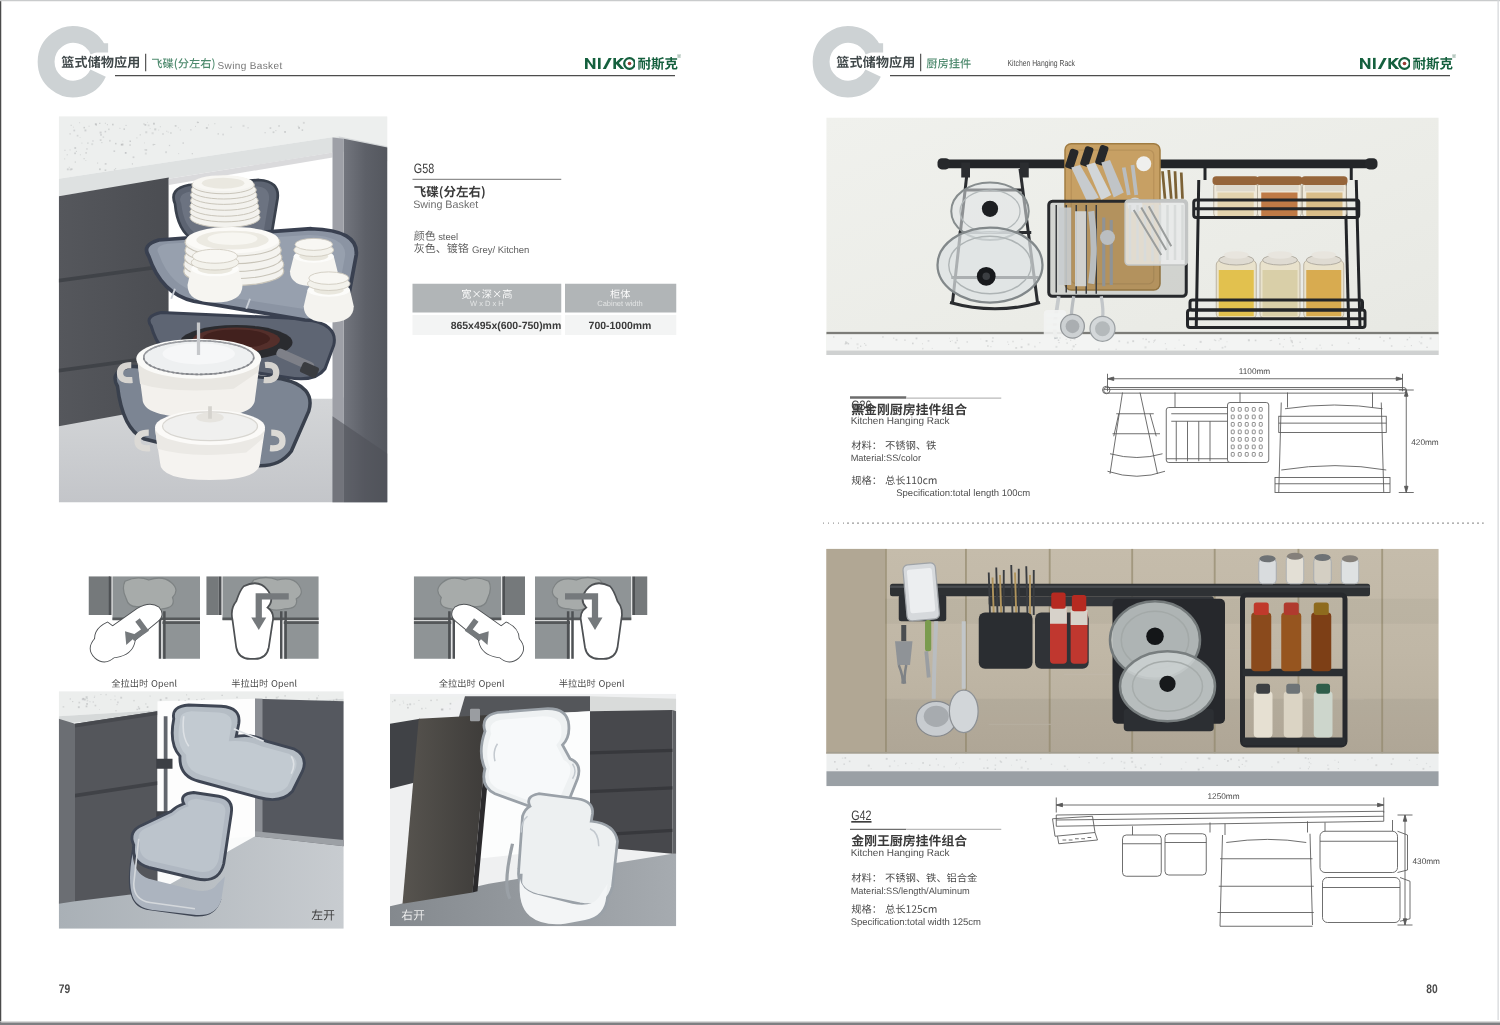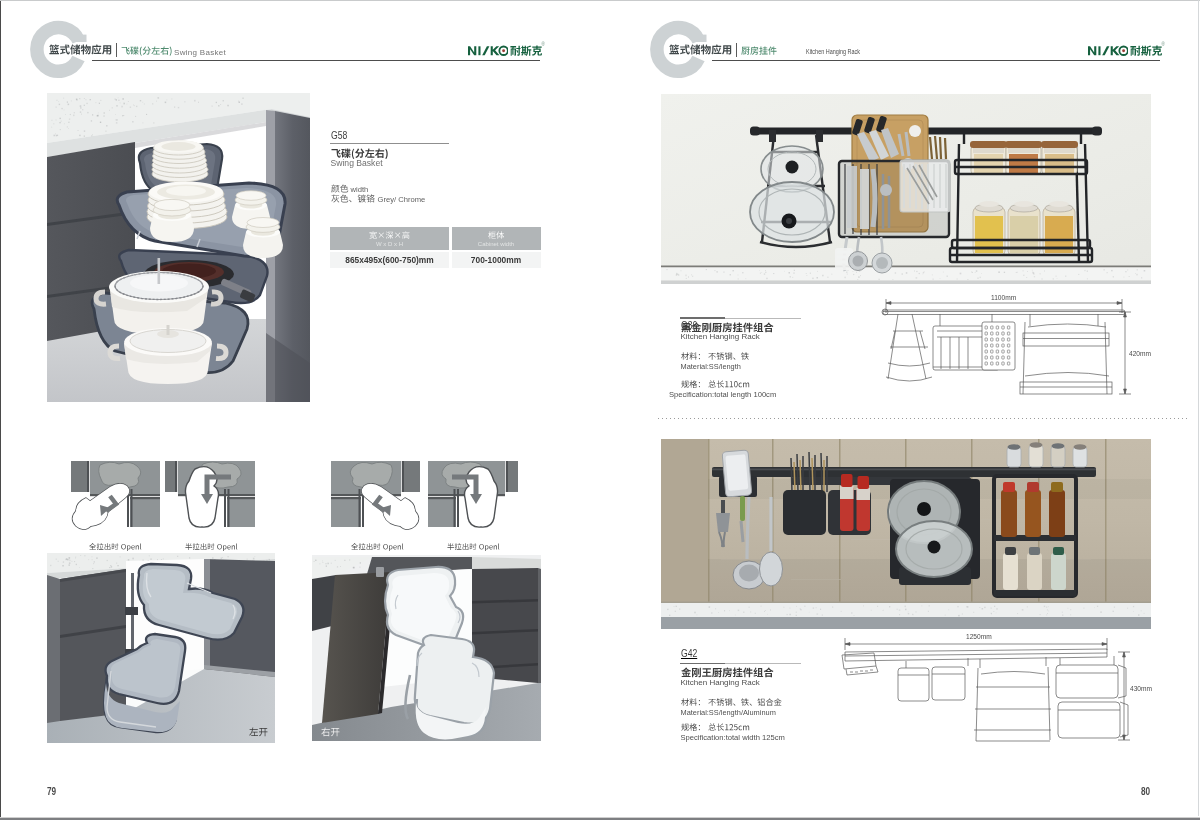--- a/index.html
+++ b/index.html
@@ -77,44 +77,44 @@
       </svg>
     </div>
     <div style="position:absolute;left:330.5px;top:158px;">
       <div style="font:8.6px 'Liberation Sans',sans-serif;color:#6f6f6f">Swing Basket</div>
     </div>
     <div style="position:absolute;left:330.5px;top:182.5px;">
       <svg width="19" height="11" viewBox="0 -8.8 19 11" style="display:block">
         <path d="M6.1 -4.5C6.1 -1.3 6.0 -0.3 3.8 0.3C3.9 0.4 4.1 0.6 4.1 0.7C6.5 0.1 6.6 -1.1 6.7 -4.5ZM3.5 -4.0C3.0 -3.6 2.1 -3.2 1.4 -3.0C1.5 -2.9 1.7 -2.7 1.8 -2.5C2.6 -2.8 3.5 -3.3 4.1 -3.8ZM3.8 -1.6C3.3 -0.9 2.2 -0.3 1.2 0.0C1.3 0.1 1.5 0.3 1.6 0.5C2.7 0.1 3.8 -0.6 4.4 -1.4ZM6.5 -0.7C7.1 -0.3 7.8 0.3 8.1 0.7L8.5 0.3C8.1 -0.1 7.4 -0.7 6.9 -1.0ZM4.7 -5.4V-1.2H5.2V-4.9H7.5V-1.2H8.0V-5.4H6.4C6.5 -5.6 6.6 -6.0 6.7 -6.3H8.3V-6.8H4.5V-6.3H6.2C6.1 -6.0 6.0 -5.6 5.8 -5.4ZM2.0 -7.3C2.1 -7.0 2.2 -6.7 2.3 -6.5H0.6V-6.0H4.4V-6.5H2.9C2.9 -6.8 2.7 -7.1 2.6 -7.4ZM3.7 -2.9C3.1 -2.3 2.2 -1.8 1.3 -1.5C1.4 -2.0 1.4 -2.4 1.4 -2.8V-4.2H4.3V-4.7H3.4C3.6 -5.0 3.8 -5.4 4.0 -5.7L3.4 -5.9C3.3 -5.5 3.1 -5.1 2.9 -4.7H1.7L2.2 -4.9C2.1 -5.2 1.9 -5.6 1.7 -5.9L1.2 -5.7C1.4 -5.4 1.6 -5.0 1.6 -4.7H0.8V-2.8C0.8 -1.9 0.7 -0.6 0.3 0.4C0.4 0.4 0.7 0.6 0.8 0.7C1.1 0.1 1.2 -0.7 1.3 -1.5C1.5 -1.4 1.6 -1.2 1.7 -1.0C2.6 -1.4 3.6 -2.0 4.2 -2.6Z M13.0 -4.3V-2.8H10.9V-4.3ZM13.6 -4.3H15.7V-2.8H13.6ZM14.1 -6.0C13.8 -5.7 13.5 -5.3 13.1 -5.0H10.8C11.2 -5.3 11.5 -5.6 11.8 -6.0ZM11.9 -7.4C11.3 -6.2 10.2 -5.2 9.1 -4.5C9.3 -4.4 9.5 -4.0 9.5 -3.9C9.8 -4.1 10.0 -4.3 10.3 -4.5V-0.7C10.3 0.3 10.7 0.6 12.1 0.6C12.4 0.6 15.2 0.6 15.5 0.6C16.8 0.6 17.1 0.2 17.3 -1.2C17.1 -1.2 16.8 -1.4 16.6 -1.5C16.5 -0.3 16.4 -0.1 15.5 -0.1C14.9 -0.1 12.5 -0.1 12.1 -0.1C11.1 -0.1 10.9 -0.2 10.9 -0.7V-2.2H15.7V-1.8H16.4V-5.0H13.9C14.4 -5.4 14.8 -5.9 15.1 -6.4L14.6 -6.7L14.5 -6.6H12.2C12.3 -6.8 12.4 -7.0 12.5 -7.2Z" fill="#5f5f5f"></path>
       </svg>
     </div>
-    <div style="position:absolute;left:350.5px;top:184.6px;font:7.6px 'Liberation Sans',sans-serif;color:#5f5f5f">width</div>
+    <div style="position:absolute;left:350.5px;top:184.6px;font:7.6px 'Liberation Sans',sans-serif;color:#5f5f5f">steel</div>
     <div style="position:absolute;left:330.5px;top:193px;">
       <svg width="46" height="11" viewBox="0 -8.8 46 11" style="display:block">
         <path d="M3.7 -4.2C3.5 -3.6 3.3 -2.9 3.1 -2.4L3.6 -2.1C3.9 -2.6 4.1 -3.4 4.2 -4.0ZM7.1 -4.3C6.9 -3.7 6.5 -3.0 6.2 -2.6L6.7 -2.3C7.0 -2.8 7.4 -3.4 7.7 -4.0ZM2.6 -7.4C2.6 -7.0 2.5 -6.7 2.5 -6.3H0.6V-5.7H2.4C2.1 -3.5 1.6 -1.8 0.4 -0.7C0.5 -0.6 0.8 -0.3 0.9 -0.2C2.2 -1.5 2.8 -3.3 3.1 -5.7H8.1V-6.3H3.2L3.3 -7.4ZM5.1 -5.2C5.0 -2.8 4.8 -0.8 2.3 0.2C2.4 0.3 2.6 0.5 2.7 0.7C4.2 0.1 5.0 -0.9 5.4 -2.1C5.9 -0.9 6.8 0.1 7.9 0.7C8.0 0.5 8.1 0.2 8.3 0.1C7.1 -0.4 6.1 -1.6 5.6 -3.0C5.7 -3.7 5.7 -4.5 5.8 -5.2Z M13.0 -4.3V-2.8H10.9V-4.3ZM13.6 -4.3H15.7V-2.8H13.6ZM14.1 -6.0C13.8 -5.7 13.5 -5.3 13.1 -5.0H10.8C11.2 -5.3 11.5 -5.6 11.8 -6.0ZM11.9 -7.4C11.3 -6.2 10.2 -5.2 9.1 -4.5C9.3 -4.4 9.5 -4.0 9.5 -3.9C9.8 -4.1 10.0 -4.3 10.3 -4.5V-0.7C10.3 0.3 10.7 0.6 12.1 0.6C12.4 0.6 15.2 0.6 15.5 0.6C16.8 0.6 17.1 0.2 17.3 -1.2C17.1 -1.2 16.8 -1.4 16.6 -1.5C16.5 -0.3 16.4 -0.1 15.5 -0.1C14.9 -0.1 12.5 -0.1 12.1 -0.1C11.1 -0.1 10.9 -0.2 10.9 -0.7V-2.2H15.7V-1.8H16.4V-5.0H13.9C14.4 -5.4 14.8 -5.9 15.1 -6.4L14.6 -6.7L14.5 -6.6H12.2C12.3 -6.8 12.4 -7.0 12.5 -7.2Z M20.0 0.5 20.6 -0.0C20.1 -0.7 19.3 -1.5 18.6 -2.0L18.1 -1.5C18.7 -1.0 19.4 -0.2 20.0 0.5Z M32.1 -7.3C32.2 -7.1 32.3 -6.8 32.4 -6.6H30.3V-4.0C30.3 -2.7 30.2 -0.9 29.4 0.4C29.6 0.5 29.8 0.6 29.9 0.7C30.7 -0.6 30.9 -2.6 30.9 -4.0V-4.5H31.7V-3.2H33.9V-4.5H34.7V-5.1H33.9V-5.8H33.4V-5.1H32.2V-5.8H31.7V-5.1H30.9V-6.0H34.8V-6.6H33.0C32.9 -6.9 32.8 -7.2 32.7 -7.4ZM33.4 -4.5V-3.7H32.2V-4.5ZM33.7 -2.1C33.5 -1.7 33.2 -1.3 32.8 -1.0C32.5 -1.3 32.2 -1.7 32.0 -2.1ZM31.0 -2.7V-2.1H31.4C31.6 -1.6 32.0 -1.1 32.4 -0.6C31.8 -0.3 31.2 -0.0 30.6 0.1C30.7 0.3 30.9 0.5 30.9 0.7C31.6 0.5 32.3 0.2 32.8 -0.2C33.3 0.2 33.9 0.5 34.5 0.7C34.6 0.5 34.8 0.3 35.0 0.2C34.3 0.0 33.8 -0.2 33.3 -0.6C33.8 -1.1 34.3 -1.7 34.5 -2.5L34.1 -2.7L34.0 -2.7ZM27.9 -7.4C27.6 -6.5 27.2 -5.7 26.7 -5.2C26.8 -5.1 27.0 -4.7 27.0 -4.6C27.3 -4.9 27.6 -5.3 27.9 -5.8H29.8V-6.4H28.2C28.3 -6.7 28.4 -6.9 28.5 -7.2ZM28.0 0.6C28.1 0.5 28.4 0.4 29.7 -0.4C29.7 -0.6 29.6 -0.8 29.6 -1.0L28.7 -0.5V-2.4H29.8V-3.0H28.7V-4.2H29.7V-4.8H27.3V-4.2H28.1V-3.0H26.9V-2.4H28.1V-0.6C28.1 -0.2 27.9 -0.0 27.7 0.1C27.8 0.2 28.0 0.5 28.0 0.6Z M36.8 -7.4C36.5 -6.5 36.0 -5.8 35.5 -5.2C35.6 -5.1 35.8 -4.8 35.9 -4.6C36.2 -4.9 36.4 -5.3 36.7 -5.8H38.8V-6.4H37.0C37.2 -6.7 37.3 -6.9 37.4 -7.2ZM36.9 0.6C37.1 0.5 37.3 0.4 38.9 -0.5C38.9 -0.6 38.8 -0.9 38.8 -1.0L37.6 -0.5V-2.4H38.7V-3.0H37.6V-4.2H38.6V-4.8H36.2V-4.2H37.0V-3.0H35.7V-2.4H37.0V-0.5C37.0 -0.1 36.8 0.0 36.6 0.1C36.7 0.2 36.9 0.5 36.9 0.6ZM39.4 -2.6V0.6H40.0V0.2H42.5V0.6H43.1V-2.6ZM40.0 -0.4V-2.0H42.5V-0.4ZM42.6 -5.9C42.2 -5.4 41.8 -4.9 41.3 -4.5C40.8 -4.9 40.4 -5.3 40.2 -5.9L40.2 -5.9ZM40.3 -7.5C40.0 -6.5 39.3 -5.6 38.6 -4.9C38.7 -4.8 38.9 -4.5 39.0 -4.4C39.3 -4.7 39.6 -5.0 39.8 -5.3C40.1 -4.9 40.4 -4.5 40.8 -4.1C40.1 -3.7 39.4 -3.4 38.7 -3.2C38.8 -3.0 38.9 -2.7 38.9 -2.6C39.8 -2.8 40.6 -3.2 41.3 -3.7C41.9 -3.2 42.7 -2.8 43.6 -2.5C43.6 -2.7 43.7 -3.0 43.9 -3.1C43.1 -3.3 42.4 -3.7 41.7 -4.1C42.5 -4.7 43.1 -5.4 43.4 -6.3L43.0 -6.6L42.9 -6.5H40.6C40.7 -6.8 40.8 -7.1 40.9 -7.3Z" fill="#5f5f5f"></path>
       </svg>
     </div>
-    <div style="position:absolute;left:377.5px;top:195.1px;font:7.6px 'Liberation Sans',sans-serif;color:#5f5f5f">Grey/ Chrome</div>
+    <div style="position:absolute;left:377.5px;top:195.1px;font:7.6px 'Liberation Sans',sans-serif;color:#5f5f5f">Grey/ Kitchen</div>
 <div style="position:absolute;left:330px;top:227px;width:119px;height:23px;background:#b1b5b7"></div>
 <div style="position:absolute;left:451.5px;top:227px;width:89px;height:23px;background:#b1b5b7"></div>
 <div style="position:absolute;left:330px;top:252px;width:119px;height:16px;background:#f3f4f4"></div>
 <div style="position:absolute;left:451.5px;top:252px;width:89px;height:16px;background:#f3f4f4"></div>
 <div style="position:absolute;left:369.0px;top:229.5px;">
       <svg width="43" height="11" viewBox="0 -8.2 43 11" style="display:block">
         <path d="M4.3 -1.6V-0.2C4.3 0.4 4.5 0.6 5.3 0.6C5.5 0.6 6.7 0.6 6.9 0.6C7.6 0.6 7.8 0.3 7.9 -1.0C7.7 -1.0 7.5 -1.1 7.3 -1.2C7.3 -0.1 7.2 0.0 6.8 0.0C6.6 0.0 5.6 0.0 5.4 0.0C5.0 0.0 4.9 -0.0 4.9 -0.2V-1.6ZM3.6 -2.6V-1.9C3.6 -1.3 3.4 -0.4 0.3 0.3C0.5 0.4 0.7 0.6 0.8 0.8C3.9 0.0 4.3 -1.1 4.3 -1.9V-2.6ZM1.6 -3.4V-0.8H2.3V-2.9H5.9V-0.9H6.5V-3.4ZM3.5 -6.8C3.6 -6.6 3.8 -6.4 3.9 -6.2H0.6V-4.7H1.2V-5.6H7.0V-4.7H7.6V-6.2H4.6C4.5 -6.4 4.3 -6.7 4.2 -7.0ZM4.9 -5.3V-4.8H3.3V-5.3H2.7V-4.8H1.4V-4.3H2.7V-3.7H3.3V-4.3H4.9V-3.7H5.5V-4.3H6.8V-4.8H5.5V-5.3Z M14.5 -0.4 14.9 -0.8 12.7 -3.1 14.9 -5.3 14.5 -5.7 12.3 -3.5 10.1 -5.7 9.7 -5.3 11.9 -3.1 9.7 -0.8 10.1 -0.4 12.3 -2.7Z M19.1 -6.4V-5.0H19.6V-5.9H23.4V-5.0H23.9V-6.4ZM20.6 -5.4C20.2 -4.7 19.6 -4.2 19.0 -3.8C19.1 -3.7 19.4 -3.5 19.5 -3.4C20.1 -3.8 20.7 -4.5 21.1 -5.2ZM21.8 -5.1C22.4 -4.6 23.1 -3.9 23.4 -3.4L23.9 -3.7C23.5 -4.2 22.8 -4.9 22.3 -5.4ZM17.1 -6.3C17.5 -6.1 18.2 -5.7 18.4 -5.5L18.8 -6.0C18.5 -6.2 17.9 -6.6 17.4 -6.8ZM16.7 -4.1C17.2 -3.9 17.9 -3.5 18.2 -3.2L18.5 -3.7C18.2 -4.0 17.5 -4.4 17.0 -4.6ZM16.9 0.1 17.4 0.5C17.8 -0.2 18.3 -1.3 18.6 -2.1L18.2 -2.5C17.8 -1.6 17.3 -0.5 16.9 0.1ZM21.2 -3.8V-2.9H19.0V-2.4H20.8C20.3 -1.5 19.5 -0.7 18.6 -0.3C18.7 -0.2 18.9 0.1 19.0 0.2C19.9 -0.2 20.6 -1.0 21.2 -2.0V0.6H21.8V-2.0C22.3 -1.1 23.0 -0.3 23.8 0.2C23.9 0.0 24.1 -0.2 24.2 -0.3C23.4 -0.7 22.6 -1.5 22.2 -2.4H24.0V-2.9H21.8V-3.8Z M30.9 -0.4 31.3 -0.8 29.1 -3.1 31.3 -5.3 30.9 -5.7 28.7 -3.5 26.5 -5.7 26.1 -5.3 28.3 -3.1 26.1 -0.8 26.5 -0.4 28.7 -2.7Z M35.1 -4.6H38.7V-3.8H35.1ZM34.5 -5.0V-3.4H39.3V-5.0ZM36.4 -6.8 36.7 -6.0H33.3V-5.5H40.5V-6.0H37.3C37.2 -6.3 37.1 -6.6 37.0 -6.9ZM33.6 -2.9V0.6H34.2V-2.4H39.6V0.0C39.6 0.1 39.6 0.1 39.5 0.1C39.4 0.1 39.0 0.1 38.6 0.1C38.7 0.3 38.8 0.4 38.8 0.6C39.4 0.6 39.7 0.6 39.9 0.5C40.1 0.4 40.2 0.3 40.2 0.0V-2.9ZM35.1 -1.9V0.2H35.7V-0.2H38.6V-1.9ZM35.7 -1.5H38.0V-0.7H35.7Z" fill="#ffffff"></path>
       </svg>
     </div>
     <div style="position:absolute;left:330px;top:240.5px;width:119px;text-align:center;font:6px 'Liberation Sans',sans-serif;color:#e2e4e4">W x D x H</div>
     <div style="position:absolute;left:487.8px;top:229.5px;">
       <svg width="18" height="11" viewBox="0 -8.2 18 11" style="display:block">
         <path d="M1.6 -6.9V-5.3H0.4V-4.7H1.5C1.2 -3.6 0.7 -2.3 0.2 -1.6C0.3 -1.5 0.5 -1.2 0.5 -1.0C0.9 -1.6 1.3 -2.5 1.6 -3.5V0.6H2.2V-3.6C2.4 -3.2 2.7 -2.7 2.8 -2.5L3.1 -2.9C3.0 -3.2 2.4 -4.1 2.2 -4.4V-4.7H3.2V-5.3H2.2V-6.9ZM4.2 -4.0H6.7V-2.4H4.2ZM7.7 -6.5H3.6V0.3H7.8V-0.3H4.2V-1.8H7.2V-4.6H4.2V-5.9H7.7Z M10.3 -6.9C9.8 -5.6 9.2 -4.4 8.4 -3.6C8.6 -3.4 8.7 -3.1 8.8 -3.0C9.1 -3.3 9.3 -3.6 9.5 -3.9V0.6H10.1V-5.0C10.4 -5.5 10.6 -6.1 10.8 -6.7ZM11.6 -1.4V-0.9H13.0V0.6H13.6V-0.9H14.9V-1.4H13.6V-4.3C14.1 -2.8 14.9 -1.5 15.7 -0.7C15.8 -0.9 16.0 -1.1 16.2 -1.2C15.3 -1.9 14.4 -3.3 14.0 -4.6H16.0V-5.2H13.6V-6.9H13.0V-5.2H10.6V-4.6H12.6C12.1 -3.2 11.2 -1.9 10.3 -1.1C10.5 -1.0 10.7 -0.8 10.8 -0.7C11.6 -1.5 12.4 -2.8 13.0 -4.2V-1.4Z" fill="#ffffff"></path>
       </svg>
     </div>
     <div style="position:absolute;left:451.5px;top:240.5px;width:89px;text-align:center;font:6px 'Liberation Sans',sans-serif;color:#e2e4e4">Cabinet width</div>
-    <div style="position:absolute;left:330px;top:255px;width:119px;height:13px;line-height:13px;text-align:center;font:bold 8.4px 'Liberation Sans',sans-serif;color:#3a3a3a">865x495x(600-750)mm</div>
+    <div style="position:absolute;left:330px;top:255px;width:119px;height:13px;line-height:13px;text-align:right;font:bold 8.4px 'Liberation Sans',sans-serif;color:#3a3a3a">865x495x(600-750)mm</div>
     <div style="position:absolute;left:451.5px;top:255px;width:89px;height:13px;line-height:13px;text-align:center;font:bold 8.4px 'Liberation Sans',sans-serif;color:#3a3a3a">700-1000mm</div>
     <div style="position:absolute;left:88.693px;top:541.5px;">
       <svg width="54" height="10" viewBox="0 -7.4 54 10" style="display:block">
         <path d="M3.6 -6.3C2.9 -5.1 1.5 -4.0 0.2 -3.4C0.3 -3.3 0.5 -3.1 0.6 -3.0C0.9 -3.1 1.2 -3.3 1.5 -3.5V-3.0H3.4V-1.8H1.5V-1.3H3.4V-0.1H0.6V0.4H6.9V-0.1H4.0V-1.3H6.0V-1.8H4.0V-3.0H6.0V-3.5C6.3 -3.3 6.5 -3.1 6.8 -2.9C6.9 -3.1 7.1 -3.3 7.2 -3.4C6.0 -4.0 4.9 -4.8 4.0 -5.9L4.1 -6.1ZM1.5 -3.5C2.3 -4.0 3.1 -4.7 3.7 -5.5C4.4 -4.7 5.2 -4.0 6.0 -3.5Z M10.4 -4.9V-4.3H14.3V-4.9ZM10.9 -3.8C11.1 -2.7 11.3 -1.4 11.4 -0.6L11.9 -0.7C11.8 -1.5 11.6 -2.8 11.4 -3.9ZM11.7 -6.1C11.9 -5.8 12.0 -5.3 12.1 -5.0L12.6 -5.1C12.6 -5.4 12.4 -5.9 12.3 -6.3ZM10.0 -0.3V0.3H14.5V-0.3H13.0C13.3 -1.2 13.6 -2.7 13.8 -3.8L13.2 -3.9C13.1 -2.8 12.8 -1.2 12.5 -0.3ZM8.7 -6.2V-4.7H7.8V-4.2H8.7V-2.6C8.3 -2.5 8.0 -2.4 7.7 -2.3L7.9 -1.8L8.7 -2.0V-0.1C8.7 0.0 8.7 0.1 8.6 0.1C8.5 0.1 8.2 0.1 7.9 0.1C8.0 0.2 8.1 0.4 8.1 0.6C8.6 0.6 8.8 0.6 9.0 0.5C9.2 0.4 9.3 0.3 9.3 -0.1V-2.2L10.1 -2.4L10.0 -2.9L9.3 -2.7V-4.2H10.0V-4.7H9.3V-6.2Z M15.6 -2.5V0.2H20.8V0.6H21.4V-2.5H20.8V-0.4H18.8V-3.0H21.1V-5.5H20.5V-3.5H18.8V-6.2H18.2V-3.5H16.5V-5.5H15.9V-3.0H18.2V-0.4H16.2V-2.5Z M25.7 -3.3C26.1 -2.8 26.6 -2.0 26.8 -1.5L27.3 -1.8C27.1 -2.3 26.6 -3.0 26.2 -3.6ZM24.6 -3.0V-1.3H23.3V-3.0ZM24.6 -3.5H23.3V-5.1H24.6ZM22.8 -5.6V-0.2H23.3V-0.8H25.1V-5.6ZM27.9 -6.2V-4.7H25.5V-4.2H27.9V-0.2C27.9 -0.1 27.8 -0.0 27.6 -0.0C27.5 -0.0 26.9 -0.0 26.4 -0.1C26.4 0.1 26.5 0.4 26.6 0.5C27.3 0.5 27.8 0.5 28.0 0.4C28.3 0.3 28.4 0.2 28.4 -0.2V-4.2H29.3V-4.7H28.4V-6.2Z M34.6 0.1C35.9 0.1 36.9 -1.0 36.9 -2.7C36.9 -4.5 35.9 -5.5 34.6 -5.5C33.2 -5.5 32.2 -4.5 32.2 -2.7C32.2 -1.0 33.2 0.1 34.6 0.1ZM34.6 -0.5C33.6 -0.5 33.0 -1.4 33.0 -2.7C33.0 -4.1 33.6 -4.9 34.6 -4.9C35.5 -4.9 36.2 -4.1 36.2 -2.7C36.2 -1.4 35.5 -0.5 34.6 -0.5Z M38.0 1.7H38.7V0.3L38.7 -0.4C39.0 -0.1 39.4 0.1 39.8 0.1C40.7 0.1 41.5 -0.7 41.5 -2.1C41.5 -3.3 40.9 -4.1 39.9 -4.1C39.4 -4.1 39.0 -3.9 38.6 -3.6H38.6L38.5 -4.0H38.0ZM39.6 -0.5C39.4 -0.5 39.0 -0.6 38.7 -0.9V-3.0C39.1 -3.4 39.4 -3.6 39.7 -3.6C40.5 -3.6 40.8 -3.0 40.8 -2.1C40.8 -1.1 40.3 -0.5 39.6 -0.5Z M44.2 0.1C44.7 0.1 45.2 -0.1 45.5 -0.3L45.3 -0.8C45.0 -0.6 44.7 -0.4 44.3 -0.4C43.5 -0.4 43.0 -1.0 42.9 -1.9H45.7C45.7 -2.0 45.7 -2.1 45.7 -2.2C45.7 -3.4 45.1 -4.1 44.1 -4.1C43.2 -4.1 42.3 -3.3 42.3 -2.0C42.3 -0.7 43.1 0.1 44.2 0.1ZM42.9 -2.3C43.0 -3.1 43.5 -3.6 44.1 -3.6C44.7 -3.6 45.1 -3.1 45.1 -2.3Z M46.7 0.0H47.4V-2.9C47.8 -3.3 48.0 -3.5 48.5 -3.5C49.0 -3.5 49.2 -3.2 49.2 -2.5V0.0H49.9V-2.5C49.9 -3.6 49.5 -4.1 48.7 -4.1C48.1 -4.1 47.7 -3.8 47.3 -3.4H47.3L47.2 -4.0H46.7Z M51.9 0.1C52.1 0.1 52.2 0.1 52.3 0.0L52.2 -0.5C52.1 -0.5 52.1 -0.5 52.1 -0.5C52.0 -0.5 51.9 -0.5 51.9 -0.8V-5.9H51.2V-0.8C51.2 -0.2 51.4 0.1 51.9 0.1Z" fill="#4a4a4a"></path>
       </svg>
     </div>
     <div style="position:absolute;left:185.19299999999998px;top:541.5px;">
       <svg width="54" height="10" viewBox="0 -7.4 54 10" style="display:block">
         <path d="M1.1 -5.8C1.4 -5.3 1.8 -4.6 1.9 -4.2L2.5 -4.4C2.3 -4.8 1.9 -5.5 1.6 -6.0ZM5.8 -6.0C5.5 -5.5 5.2 -4.8 4.9 -4.3L5.3 -4.2C5.7 -4.6 6.0 -5.3 6.3 -5.8ZM3.4 -6.2V-3.8H0.9V-3.3H3.4V-2.1H0.4V-1.5H3.4V0.6H4.0V-1.5H7.0V-2.1H4.0V-3.3H6.6V-3.8H4.0V-6.2Z M10.4 -4.9V-4.3H14.3V-4.9ZM10.9 -3.8C11.1 -2.7 11.3 -1.4 11.4 -0.6L11.9 -0.7C11.8 -1.5 11.6 -2.8 11.4 -3.9ZM11.7 -6.1C11.9 -5.8 12.0 -5.3 12.1 -5.0L12.6 -5.1C12.6 -5.4 12.4 -5.9 12.3 -6.3ZM10.0 -0.3V0.3H14.5V-0.3H13.0C13.3 -1.2 13.6 -2.7 13.8 -3.8L13.2 -3.9C13.1 -2.8 12.8 -1.2 12.5 -0.3ZM8.7 -6.2V-4.7H7.8V-4.2H8.7V-2.6C8.3 -2.5 8.0 -2.4 7.7 -2.3L7.9 -1.8L8.7 -2.0V-0.1C8.7 0.0 8.7 0.1 8.6 0.1C8.5 0.1 8.2 0.1 7.9 0.1C8.0 0.2 8.1 0.4 8.1 0.6C8.6 0.6 8.8 0.6 9.0 0.5C9.2 0.4 9.3 0.3 9.3 -0.1V-2.2L10.1 -2.4L10.0 -2.9L9.3 -2.7V-4.2H10.0V-4.7H9.3V-6.2Z M15.6 -2.5V0.2H20.8V0.6H21.4V-2.5H20.8V-0.4H18.8V-3.0H21.1V-5.5H20.5V-3.5H18.8V-6.2H18.2V-3.5H16.5V-5.5H15.9V-3.0H18.2V-0.4H16.2V-2.5Z M25.7 -3.3C26.1 -2.8 26.6 -2.0 26.8 -1.5L27.3 -1.8C27.1 -2.3 26.6 -3.0 26.2 -3.6ZM24.6 -3.0V-1.3H23.3V-3.0ZM24.6 -3.5H23.3V-5.1H24.6ZM22.8 -5.6V-0.2H23.3V-0.8H25.1V-5.6ZM27.9 -6.2V-4.7H25.5V-4.2H27.9V-0.2C27.9 -0.1 27.8 -0.0 27.6 -0.0C27.5 -0.0 26.9 -0.0 26.4 -0.1C26.4 0.1 26.5 0.4 26.6 0.5C27.3 0.5 27.8 0.5 28.0 0.4C28.3 0.3 28.4 0.2 28.4 -0.2V-4.2H29.3V-4.7H28.4V-6.2Z M34.6 0.1C35.9 0.1 36.9 -1.0 36.9 -2.7C36.9 -4.5 35.9 -5.5 34.6 -5.5C33.2 -5.5 32.2 -4.5 32.2 -2.7C32.2 -1.0 33.2 0.1 34.6 0.1ZM34.6 -0.5C33.6 -0.5 33.0 -1.4 33.0 -2.7C33.0 -4.1 33.6 -4.9 34.6 -4.9C35.5 -4.9 36.2 -4.1 36.2 -2.7C36.2 -1.4 35.5 -0.5 34.6 -0.5Z M38.0 1.7H38.7V0.3L38.7 -0.4C39.0 -0.1 39.4 0.1 39.8 0.1C40.7 0.1 41.5 -0.7 41.5 -2.1C41.5 -3.3 40.9 -4.1 39.9 -4.1C39.4 -4.1 39.0 -3.9 38.6 -3.6H38.6L38.5 -4.0H38.0ZM39.6 -0.5C39.4 -0.5 39.0 -0.6 38.7 -0.9V-3.0C39.1 -3.4 39.4 -3.6 39.7 -3.6C40.5 -3.6 40.8 -3.0 40.8 -2.1C40.8 -1.1 40.3 -0.5 39.6 -0.5Z M44.2 0.1C44.7 0.1 45.2 -0.1 45.5 -0.3L45.3 -0.8C45.0 -0.6 44.7 -0.4 44.3 -0.4C43.5 -0.4 43.0 -1.0 42.9 -1.9H45.7C45.7 -2.0 45.7 -2.1 45.7 -2.2C45.7 -3.4 45.1 -4.1 44.1 -4.1C43.2 -4.1 42.3 -3.3 42.3 -2.0C42.3 -0.7 43.1 0.1 44.2 0.1ZM42.9 -2.3C43.0 -3.1 43.5 -3.6 44.1 -3.6C44.7 -3.6 45.1 -3.1 45.1 -2.3Z M46.7 0.0H47.4V-2.9C47.8 -3.3 48.0 -3.5 48.5 -3.5C49.0 -3.5 49.2 -3.2 49.2 -2.5V0.0H49.9V-2.5C49.9 -3.6 49.5 -4.1 48.7 -4.1C48.1 -4.1 47.7 -3.8 47.3 -3.4H47.3L47.2 -4.0H46.7Z M51.9 0.1C52.1 0.1 52.2 0.1 52.3 0.0L52.2 -0.5C52.1 -0.5 52.1 -0.5 52.1 -0.5C52.0 -0.5 51.9 -0.5 51.9 -0.8V-5.9H51.2V-0.8C51.2 -0.2 51.4 0.1 51.9 0.1Z" fill="#4a4a4a"></path>
       </svg>
@@ -141,28 +141,28 @@
     </div>
     <div style="position:absolute;left:680.5px;top:332px;">
       <div style="font:8px 'Liberation Sans',sans-serif;color:#4f4f4f">Kitchen Hanging Rack</div>
     </div>
     <div style="position:absolute;left:680.5px;top:351px;">
       <svg width="70" height="11" viewBox="0 -8.2 70 11" style="display:block">
         <path d="M6.4 -6.9V-5.1H3.9V-4.5H6.2C5.5 -3.2 4.5 -1.9 3.4 -1.2C3.6 -1.0 3.8 -0.8 3.9 -0.6C4.8 -1.3 5.7 -2.5 6.4 -3.7V-0.2C6.4 -0.0 6.3 0.0 6.2 0.0C6.0 0.0 5.5 0.0 5.0 0.0C5.0 0.2 5.1 0.5 5.2 0.6C5.9 0.6 6.4 0.6 6.6 0.5C6.9 0.4 7.0 0.2 7.0 -0.2V-4.5H7.9V-5.1H7.0V-6.9ZM1.9 -6.9V-5.1H0.5V-4.5H1.8C1.5 -3.4 0.8 -2.1 0.2 -1.4C0.3 -1.3 0.5 -1.0 0.6 -0.8C1.0 -1.4 1.5 -2.4 1.9 -3.3V0.6H2.5V-3.6C2.8 -3.1 3.2 -2.6 3.4 -2.3L3.8 -2.8C3.6 -3.0 2.8 -4.0 2.5 -4.3V-4.5H3.6V-5.1H2.5V-6.9Z M8.6 -6.2C8.9 -5.7 9.1 -4.9 9.1 -4.4L9.6 -4.6C9.5 -5.0 9.3 -5.8 9.1 -6.4ZM11.3 -6.4C11.2 -5.8 10.9 -5.0 10.8 -4.5L11.2 -4.4C11.4 -4.9 11.6 -5.6 11.8 -6.3ZM12.4 -5.9C12.9 -5.6 13.5 -5.1 13.7 -4.8L14.1 -5.3C13.8 -5.6 13.2 -6.0 12.7 -6.3ZM12.0 -3.8C12.5 -3.6 13.1 -3.1 13.4 -2.8L13.7 -3.3C13.4 -3.6 12.8 -4.0 12.3 -4.2ZM8.6 -4.1V-3.6H9.7C9.4 -2.6 8.9 -1.6 8.5 -1.0C8.6 -0.8 8.7 -0.6 8.8 -0.4C9.2 -0.9 9.6 -1.8 9.9 -2.7V0.6H10.5V-2.7C10.8 -2.3 11.2 -1.6 11.3 -1.3L11.7 -1.8C11.5 -2.1 10.7 -3.2 10.5 -3.4V-3.6H11.8V-4.1H10.5V-6.9H9.9V-4.1ZM11.8 -1.7 11.9 -1.1 14.5 -1.6V0.6H15.1V-1.7L16.1 -1.9L16.0 -2.4L15.1 -2.3V-6.9H14.5V-2.1Z M18.4 -4.0C18.8 -4.0 19.1 -4.2 19.1 -4.6C19.1 -5.0 18.8 -5.2 18.4 -5.2C18.1 -5.2 17.8 -5.0 17.8 -4.6C17.8 -4.2 18.1 -4.0 18.4 -4.0ZM18.4 0.0C18.8 0.0 19.1 -0.2 19.1 -0.6C19.1 -1.0 18.8 -1.2 18.4 -1.2C18.1 -1.2 17.8 -1.0 17.8 -0.6C17.8 -0.2 18.1 0.0 18.4 0.0Z M31.6 -3.9C32.6 -3.3 33.8 -2.3 34.4 -1.7L34.9 -2.1C34.3 -2.8 33.1 -3.7 32.1 -4.3ZM27.6 -6.3V-5.7H31.3C30.5 -4.3 29.1 -2.9 27.4 -2.1C27.6 -2.0 27.7 -1.7 27.8 -1.5C29.0 -2.1 30.0 -3.0 30.8 -3.9V0.6H31.5V-4.8C31.7 -5.1 31.9 -5.4 32.1 -5.7H34.7V-6.3Z M42.3 -6.8C41.5 -6.6 40.1 -6.5 38.9 -6.4C39.0 -6.3 39.1 -6.0 39.1 -5.9C39.6 -5.9 40.1 -6.0 40.6 -6.0V-5.3H38.8V-4.8H40.1C39.7 -4.2 39.1 -3.7 38.5 -3.4C38.7 -3.3 38.8 -3.1 38.9 -3.0C39.5 -3.3 40.2 -3.9 40.6 -4.6V-3.1H41.1V-4.6C41.5 -4.0 42.2 -3.3 42.8 -3.0C42.9 -3.1 43.0 -3.3 43.2 -3.4C42.6 -3.7 42.0 -4.2 41.6 -4.8H43.1V-5.3H41.1V-6.1C41.7 -6.2 42.3 -6.3 42.7 -6.4ZM39.0 -2.8V-2.3H39.7C39.7 -1.1 39.4 -0.2 38.4 0.3C38.5 0.3 38.7 0.5 38.8 0.7C39.9 0.1 40.2 -0.9 40.3 -2.3H41.3C41.2 -1.9 41.1 -1.6 41.0 -1.3H41.3L42.4 -1.3C42.3 -0.4 42.2 -0.0 42.1 0.1C42.0 0.2 42.0 0.2 41.8 0.2C41.7 0.2 41.3 0.2 40.9 0.1C41.0 0.3 41.1 0.5 41.1 0.6C41.5 0.7 41.9 0.7 42.0 0.6C42.3 0.6 42.4 0.6 42.5 0.5C42.7 0.2 42.8 -0.3 42.9 -1.6C42.9 -1.7 42.9 -1.8 42.9 -1.8H41.7C41.8 -2.1 41.9 -2.5 41.9 -2.8ZM36.7 -6.9C36.5 -6.1 36.1 -5.4 35.6 -4.9C35.7 -4.8 35.8 -4.5 35.9 -4.3C36.1 -4.6 36.4 -5.0 36.6 -5.3H38.5V-5.9H36.9C37.0 -6.2 37.2 -6.4 37.3 -6.7ZM35.8 -2.8V-2.3H36.9V-0.6C36.9 -0.3 36.7 -0.0 36.5 0.0C36.6 0.2 36.8 0.4 36.8 0.5C36.9 0.4 37.2 0.3 38.5 -0.5C38.5 -0.6 38.4 -0.9 38.4 -1.0L37.5 -0.5V-2.3H38.6V-2.8H37.5V-3.9H38.4V-4.5H36.1V-3.9H36.9V-2.8Z M44.9 -6.9C44.6 -6.1 44.2 -5.4 43.7 -4.9C43.8 -4.7 44.0 -4.4 44.0 -4.3C44.3 -4.6 44.6 -5.0 44.8 -5.4H46.7V-6.0H45.1C45.2 -6.2 45.3 -6.5 45.4 -6.7ZM45.0 0.6C45.2 0.5 45.4 0.3 46.8 -0.4C46.7 -0.5 46.7 -0.7 46.6 -0.9L45.7 -0.4V-2.3H46.8V-2.8H45.7V-3.9H46.6V-4.5H44.4V-3.9H45.1V-2.8H44.0V-2.3H45.1V-0.5C45.1 -0.1 44.9 0.0 44.8 0.1C44.9 0.2 45.0 0.5 45.0 0.6ZM47.0 -6.5V0.6H47.6V-5.9H50.5V-0.2C50.5 -0.0 50.4 0.0 50.3 0.0C50.2 0.0 49.8 0.0 49.4 -0.0C49.5 0.1 49.6 0.4 49.6 0.5C50.2 0.5 50.5 0.5 50.8 0.4C51.0 0.3 51.1 0.2 51.1 -0.2V-6.5ZM49.6 -5.6C49.5 -4.9 49.3 -4.3 49.0 -3.6C48.8 -4.1 48.5 -4.6 48.2 -5.1L47.8 -4.9C48.1 -4.3 48.5 -3.6 48.8 -3.0C48.5 -2.1 48.0 -1.3 47.6 -0.6C47.7 -0.6 48.0 -0.4 48.1 -0.3C48.4 -0.9 48.8 -1.6 49.1 -2.4C49.4 -1.8 49.6 -1.2 49.8 -0.8L50.2 -1.0C50.1 -1.6 49.7 -2.3 49.4 -3.0C49.7 -3.8 49.9 -4.7 50.1 -5.5Z M53.9 0.5 54.5 -0.0C53.9 -0.6 53.2 -1.4 52.6 -1.8L52.1 -1.4C52.7 -0.9 53.4 -0.2 53.9 0.5Z M61.4 -6.9C61.1 -6.1 60.6 -5.4 60.1 -4.9C60.2 -4.8 60.4 -4.4 60.4 -4.3C60.7 -4.6 61.0 -5.0 61.3 -5.4H63.4V-6.0H61.6C61.7 -6.2 61.8 -6.5 61.9 -6.7ZM60.3 -2.8V-2.3H61.6V-0.6C61.6 -0.2 61.4 -0.0 61.2 0.1C61.3 0.2 61.5 0.5 61.5 0.6C61.6 0.5 61.9 0.3 63.4 -0.5C63.4 -0.6 63.3 -0.8 63.3 -1.0L62.2 -0.4V-2.3H63.4V-2.8H62.2V-3.9H63.2V-4.5H60.8V-3.9H61.6V-2.8ZM65.3 -6.8V-5.4H64.5C64.5 -5.8 64.6 -6.1 64.7 -6.5L64.1 -6.6C64.0 -5.6 63.7 -4.6 63.3 -4.0C63.5 -3.9 63.7 -3.8 63.8 -3.7C64.0 -4.0 64.2 -4.4 64.3 -4.8H65.3V-4.3C65.3 -4.0 65.3 -3.6 65.2 -3.2H63.5V-2.6H65.2C65.0 -1.6 64.5 -0.6 63.2 0.2C63.3 0.3 63.5 0.5 63.6 0.6C64.7 -0.1 65.3 -1.0 65.6 -1.9C66.0 -0.8 66.5 0.1 67.4 0.6C67.4 0.5 67.6 0.2 67.8 0.1C66.8 -0.4 66.2 -1.4 65.9 -2.6H67.7V-3.2H65.9C65.9 -3.6 65.9 -4.0 65.9 -4.3V-4.8H67.5V-5.4H65.9V-6.8Z" fill="#4a4a4a"></path>
       </svg>
     </div>
     <div style="position:absolute;left:680.5px;top:362px;">
-      <div style="font:7.4px 'Liberation Sans',sans-serif;color:#4f4f4f">Material:SS/length</div>
+      <div style="font:7.4px 'Liberation Sans',sans-serif;color:#4f4f4f">Material:SS/color</div>
     </div>
     <div style="position:absolute;left:680.5px;top:379px;">
       <svg width="70" height="11" viewBox="0 -8.2 70 11" style="display:block">
         <path d="M3.9 -6.5V-2.1H4.5V-5.9H6.8V-2.1H7.4V-6.5ZM1.7 -6.8V-5.5H0.5V-5.0H1.7V-4.1L1.7 -3.6H0.4V-3.0H1.7C1.6 -1.9 1.3 -0.7 0.3 0.1C0.4 0.2 0.6 0.5 0.7 0.6C1.5 -0.1 1.9 -1.0 2.1 -2.0C2.5 -1.5 2.9 -0.9 3.1 -0.5L3.6 -1.0C3.4 -1.3 2.5 -2.3 2.2 -2.6L2.3 -3.0H3.5V-3.6H2.3L2.3 -4.1V-5.0H3.4V-5.5H2.3V-6.8ZM5.3 -5.2V-3.7C5.3 -2.4 5.1 -0.9 3.0 0.2C3.1 0.3 3.3 0.5 3.4 0.6C4.7 0.0 5.3 -0.9 5.6 -1.8V-0.2C5.6 0.3 5.8 0.5 6.4 0.5H7.0C7.7 0.5 7.8 0.2 7.9 -1.1C7.7 -1.2 7.5 -1.2 7.4 -1.4C7.3 -0.2 7.3 -0.0 7.0 -0.0H6.4C6.2 -0.0 6.2 -0.1 6.2 -0.3V-2.4H5.8C5.9 -2.8 5.9 -3.3 5.9 -3.7V-5.2Z M12.9 -5.5H14.7C14.5 -5.0 14.1 -4.5 13.7 -4.1C13.3 -4.5 13.0 -4.9 12.8 -5.3ZM9.9 -6.9V-5.1H8.6V-4.6H9.8C9.5 -3.4 9.0 -2.1 8.4 -1.4C8.5 -1.3 8.7 -1.1 8.7 -0.9C9.2 -1.4 9.6 -2.3 9.9 -3.3V0.6H10.4V-3.5C10.7 -3.1 11.0 -2.7 11.1 -2.5L11.5 -2.9C11.3 -3.1 10.7 -3.9 10.4 -4.2V-4.6H11.4L11.2 -4.4C11.3 -4.3 11.6 -4.1 11.7 -4.0C11.9 -4.2 12.2 -4.5 12.5 -4.8C12.7 -4.5 13.0 -4.1 13.3 -3.7C12.6 -3.1 11.8 -2.6 11.0 -2.4C11.1 -2.3 11.3 -2.0 11.3 -1.9C11.6 -2.0 11.8 -2.0 12.0 -2.1V0.7H12.6V0.3H14.9V0.6H15.4V-2.2L15.8 -2.1C15.9 -2.2 16.1 -2.5 16.2 -2.6C15.4 -2.8 14.7 -3.2 14.2 -3.7C14.7 -4.3 15.2 -5.0 15.5 -5.8L15.1 -6.0L15.0 -6.0H13.2C13.3 -6.2 13.5 -6.5 13.6 -6.7L13.0 -6.9C12.7 -6.1 12.1 -5.3 11.5 -4.7V-5.1H10.4V-6.9ZM12.6 -0.2V-1.8H14.9V-0.2ZM12.4 -2.4C12.9 -2.6 13.3 -2.9 13.7 -3.3C14.1 -2.9 14.6 -2.6 15.1 -2.4Z M18.4 -4.0C18.8 -4.0 19.1 -4.2 19.1 -4.6C19.1 -5.0 18.8 -5.2 18.4 -5.2C18.1 -5.2 17.8 -5.0 17.8 -4.6C17.8 -4.2 18.1 -4.0 18.4 -4.0ZM18.4 0.0C18.8 0.0 19.1 -0.2 19.1 -0.6C19.1 -1.0 18.8 -1.2 18.4 -1.2C18.1 -1.2 17.8 -1.0 17.8 -0.6C17.8 -0.2 18.1 0.0 18.4 0.0Z M33.3 -1.8C33.8 -1.2 34.2 -0.4 34.4 0.1L34.9 -0.2C34.7 -0.7 34.2 -1.5 33.8 -2.0ZM30.4 -2.2C31.0 -1.8 31.6 -1.3 31.9 -0.9L32.4 -1.2C32.1 -1.6 31.4 -2.2 30.9 -2.6ZM29.4 -2.0V-0.3C29.4 0.4 29.6 0.6 30.6 0.6C30.8 0.6 32.2 0.6 32.4 0.6C33.2 0.6 33.4 0.3 33.5 -0.6C33.3 -0.6 33.0 -0.7 32.9 -0.8C32.9 -0.1 32.8 0.0 32.4 0.0C32.1 0.0 30.9 0.0 30.6 0.0C30.1 0.0 30.0 -0.0 30.0 -0.3V-2.0ZM28.2 -1.8C28.0 -1.2 27.7 -0.5 27.4 -0.1L28.0 0.2C28.3 -0.3 28.6 -1.1 28.8 -1.7ZM29.2 -4.6H33.1V-3.2H29.2ZM28.6 -5.2V-2.6H33.8V-5.2H32.4C32.7 -5.6 33.0 -6.2 33.3 -6.6L32.7 -6.9C32.5 -6.4 32.1 -5.7 31.8 -5.2H30.1L30.6 -5.5C30.4 -5.9 30.1 -6.4 29.7 -6.9L29.2 -6.6C29.5 -6.2 29.9 -5.6 30.0 -5.2Z M41.6 -6.7C40.9 -5.9 39.7 -5.1 38.5 -4.6C38.7 -4.5 38.9 -4.2 39.0 -4.1C40.1 -4.6 41.4 -5.5 42.2 -6.4ZM35.7 -3.7V-3.1H37.3V-0.5C37.3 -0.1 37.1 0.0 37.0 0.1C37.1 0.2 37.2 0.5 37.2 0.6C37.4 0.5 37.7 0.4 40.0 -0.2C39.9 -0.4 39.9 -0.6 39.9 -0.8L37.9 -0.3V-3.1H39.2C39.9 -1.4 41.0 -0.2 42.8 0.4C42.8 0.2 43.0 -0.0 43.2 -0.2C41.6 -0.6 40.5 -1.7 39.9 -3.1H43.0V-3.7H37.9V-6.8H37.3V-3.7Z M44.2 0.0H47.5V-0.6H46.3V-6.0H45.7C45.4 -5.8 45.0 -5.7 44.5 -5.6V-5.1H45.5V-0.6H44.2Z M48.7 0.0H52.0V-0.6H50.8V-6.0H50.2C49.9 -5.8 49.5 -5.7 49.0 -5.6V-5.1H50.1V-0.6H48.7Z M54.8 0.1C56.0 0.1 56.7 -0.9 56.7 -3.0C56.7 -5.1 56.0 -6.1 54.8 -6.1C53.7 -6.1 53.0 -5.1 53.0 -3.0C53.0 -0.9 53.7 0.1 54.8 0.1ZM54.8 -0.5C54.2 -0.5 53.7 -1.3 53.7 -3.0C53.7 -4.8 54.2 -5.5 54.8 -5.5C55.5 -5.5 56.0 -4.8 56.0 -3.0C56.0 -1.3 55.5 -0.5 54.8 -0.5Z M59.6 0.1C60.2 0.1 60.7 -0.1 61.1 -0.5L60.7 -1.0C60.5 -0.7 60.1 -0.5 59.7 -0.5C58.9 -0.5 58.3 -1.2 58.3 -2.2C58.3 -3.2 58.9 -3.9 59.7 -3.9C60.1 -3.9 60.3 -3.8 60.6 -3.6L61.0 -4.0C60.7 -4.3 60.3 -4.6 59.7 -4.6C58.5 -4.6 57.5 -3.7 57.5 -2.2C57.5 -0.7 58.4 0.1 59.6 0.1Z M62.0 0.0H62.8V-3.2C63.2 -3.7 63.6 -3.9 63.9 -3.9C64.5 -3.9 64.7 -3.6 64.7 -2.7V0.0H65.5V-3.2C65.9 -3.7 66.3 -3.9 66.6 -3.9C67.2 -3.9 67.4 -3.6 67.4 -2.7V0.0H68.2V-2.8C68.2 -4.0 67.8 -4.6 66.8 -4.6C66.3 -4.6 65.8 -4.2 65.4 -3.7C65.2 -4.2 64.8 -4.6 64.1 -4.6C63.6 -4.6 63.1 -4.2 62.8 -3.8H62.7L62.7 -4.5H62.0Z" fill="#4a4a4a"></path>
       </svg>
     </div>
-    <div style="position:absolute;left:669px;top:389.5px;">
+    <div style="position:absolute;left:717px;top:389.5px;">
       <div style="font:7.6px 'Liberation Sans',sans-serif;color:#4f4f4f">Specification:total length 100cm</div>
     </div>
     <div style="position:absolute;left:658px;top:418px;width:529px;height:1px;background-image:repeating-linear-gradient(to right,#9a9a9a 0,#9a9a9a 1px,transparent 1px,transparent 4px)"></div>
     <div style="position:absolute;left:680.5px;top:646.5px;text-decoration:underline;">
       <div style="font:11px 'Liberation Sans',sans-serif;color:#3c3c3c;transform:scaleX(0.78);transform-origin:left">G42</div>
     </div>
     <div style="position:absolute;left:680px;top:662.8px;width:45px;height:1.4px;background:#6d6d6d"></div>
     <div style="position:absolute;left:725px;top:663px;width:76px;height:1px;background:#b9b9b9"></div>
     <div style="position:absolute;left:680.5px;top:666px;">
       <svg width="94" height="13" viewBox="0 -10.3 94 13" style="display:block">

